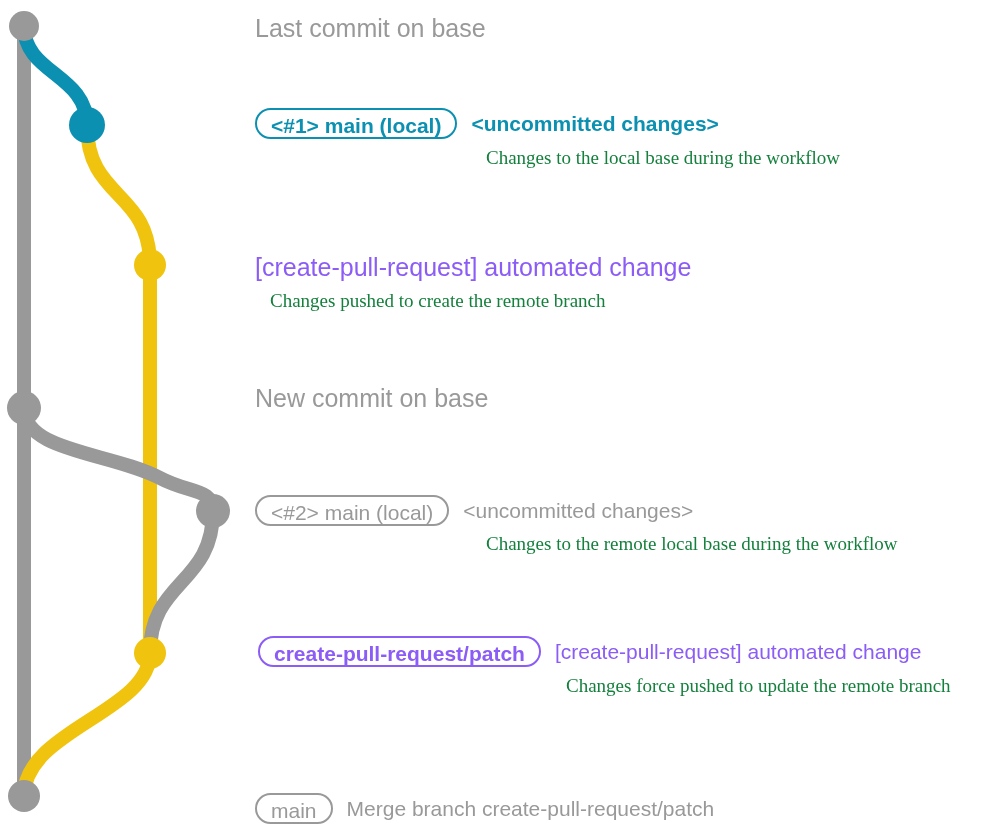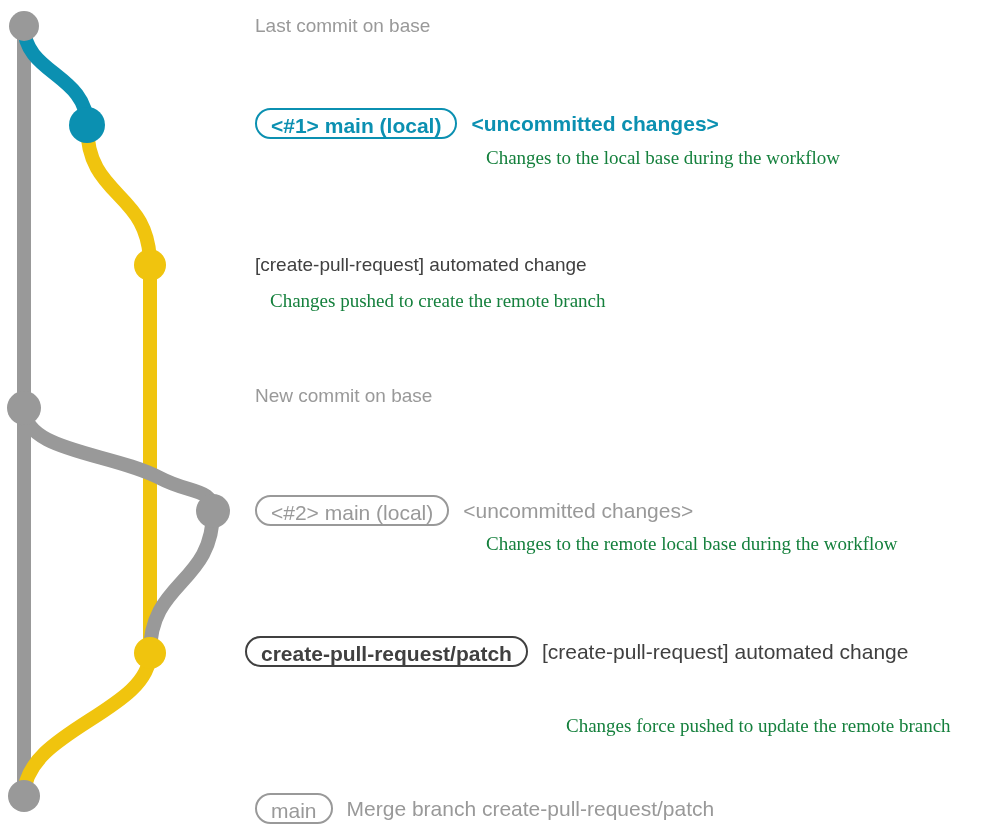--- a/index.html
+++ b/index.html
@@ -17,30 +17,30 @@
     font-size:21px;line-height:1;white-space:nowrap;
     box-sizing:border-box;
   }
   .pill.bold{font-weight:bold;}
   .pill.thin{border-width:2px;font-weight:normal;}
   .subject{
     font-size:21px;line-height:1;white-space:nowrap;
   }
   .subject.bold{font-weight:bold;}
   .plainlabel{
-    position:absolute;font-size:19px;line-height:1;white-space:nowrap;
+    position:absolute;font-size:25px;line-height:1;white-space:nowrap;
   }
   .desc{
     position:absolute;
     font-family:"Liberation Serif", serif;
     font-size:19px;line-height:1;white-space:nowrap;color:#15803d;
   }
   .c-gray{color:#999999;}
   .c-blue{color:#0b90b1;}
-  .c-yellow{color:#404040;}
+  .c-yellow{color:#8b5cf6;}
   .gap{display:inline-block;width:14px;}
 </style>
 </head>
 <body>
 
 <svg id="graph" viewBox="0 0 981 827" xmlns="http://www.w3.org/2000/svg">
 
   <path d="M24,26 L24,796" stroke="#999999" stroke-width="14" fill="none" stroke-linecap="round"></path>
 
   <path d="M24,26 C24,74 87,74 87,125" stroke="#0b90b1" stroke-width="14" fill="none" stroke-linecap="round"></path>
@@ -78,24 +78,24 @@
 
 <div class="plainlabel c-gray" style="left:255px;top:386px;text-align:center;">New commit on base</div>
 
 <div class="row" style="left:255px;top:495px;text-align:right;">
   <span class="pill thin c-gray">&lt;#2&gt; main (local)</span>
   <span class="gap"></span>
   <span class="subject c-gray">&lt;uncommitted changes&gt;</span>
 </div>
 <div class="desc" style="left:486px;top:534px;">Changes to the remote local base during the workflow</div>
 
-<div class="row" style="left:245px;top:636px;align-items:center;">
+<div class="row" style="left:258px;top:636px;align-items:center;">
   <span class="pill bold c-yellow">create-pull-request/patch</span>
   <span class="gap"></span>
   <span class="subject c-yellow">[create-pull-request] automated change</span>
 </div>
-<div class="desc" style="left:566px;top:676px;margin-top:40px;">Changes force pushed to update the remote branch</div>
+<div class="desc" style="left:566px;top:676px;">Changes force pushed to update the remote branch</div>
 
 <div class="row" style="left:255px;top:781px;margin-top:12px;">
   <span class="pill thin c-gray">main</span>
   <span class="gap"></span>
   <span class="subject c-gray">Merge branch create-pull-request/patch</span>
 </div>
 
 </body></html>

